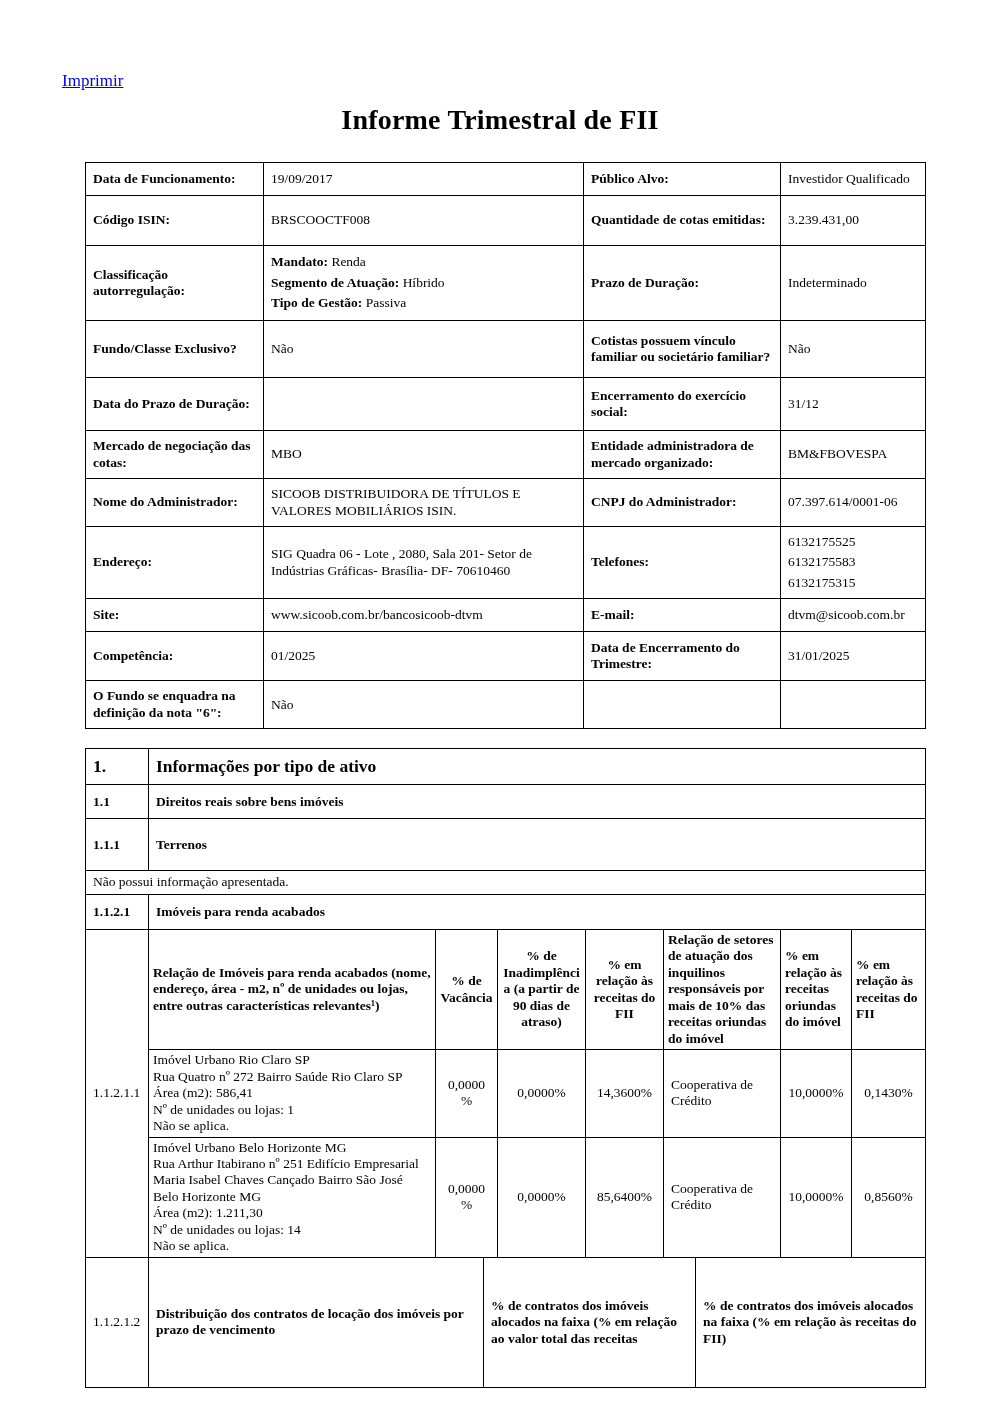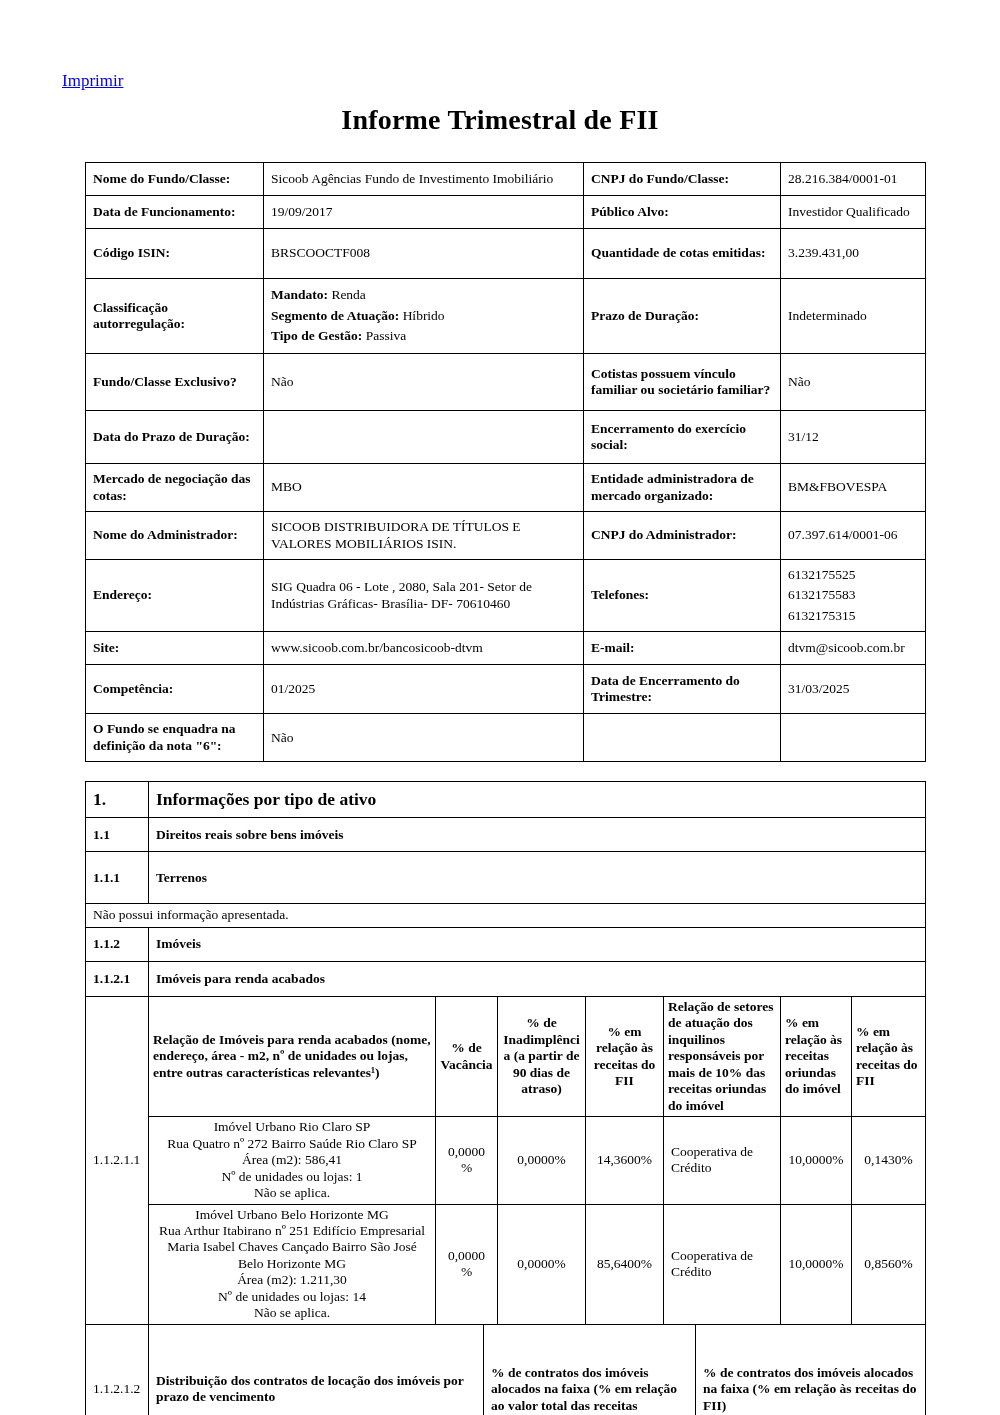--- a/index.html
+++ b/index.html
@@ -36,21 +36,21 @@
   td.num { font-weight: bold; }
   .t-sec tr.hdr td { vertical-align: middle; font-size: 17.5px; font-weight: bold; padding-top: 3px; }
   td.sec-sub { font-weight: bold; }
   td.no-info { font-weight: normal; padding-left: 68px; font-size: 13px; }
 
   .t-prop { margin-top: -1px; }
   .t-prop td { font-size: 12.8px; }
   td.pnum { font-weight: normal; vertical-align: top; font-size: 13px; margin-top: 42px; }
   .t-prop td.ph { font-weight: bold; text-align: center; vertical-align: middle; padding: 2px 4px; }
   .t-prop td.ph.left { text-align: left; }
-  .t-prop td.pd { vertical-align: top; text-align: center; padding: 2px 4px; }
+  .t-prop td.pd { vertical-align: top; text-align: left; padding: 2px 4px; }
   .t-prop td.pn { text-align: center; vertical-align: middle; }
   .t-prop td.ps { text-align: left; vertical-align: middle; }
 
   .t-contracts { margin-top: -1px; }
   .t-contracts td { vertical-align: top; font-weight: bold; font-size: 13px; padding: 4px 6px; }
   .t-contracts td.pnum { font-weight: normal; }
 </style>
 </head>
 <body>
 
@@ -61,26 +61,20 @@
 <div class="content">
 
   <table class="tbl t-info">
     <colgroup>
         <col style="width:178px">
         <col style="width:320px">
         <col style="width:197px">
         <col style="width:145px">
       </colgroup>
     <tbody>
-        <tr style="height:33px">
-      <td class="lbl">Nome do Fundo/Classe:</td>
-      <td>Sicoob Agências Fundo de Investimento Imobiliário</td>
-      <td class="lbl">CNPJ do Fundo/Classe:</td>
-      <td>28.216.384/0001-01</td>
-    </tr>
     <tr style="height:33px">
       <td class="lbl">Data de Funcionamento:</td>
       <td>19/09/2017</td>
       <td class="lbl">Público Alvo:</td>
       <td>Investidor Qualificado</td>
     </tr>
     <tr style="height:50px">
       <td class="lbl">Código ISIN:</td>
       <td>BRSCOOCTF008</td>
       <td class="lbl">Quantidade de cotas emitidas:</td>
@@ -133,21 +127,21 @@
     <tr style="height:33px">
       <td class="lbl">Site:</td>
       <td>www.sicoob.com.br/bancosicoob-dtvm</td>
       <td class="lbl">E-mail:</td>
       <td>dtvm@sicoob.com.br</td>
     </tr>
     <tr style="height:49px">
       <td class="lbl">Competência:</td>
       <td>01/2025</td>
       <td class="lbl">Data de Encerramento do Trimestre:</td>
-      <td>31/03/2025</td>
+      <td>31/01/2025</td>
     </tr>
     <tr style="height:48px">
       <td class="lbl">O Fundo se enquadra na definição da nota "6":</td>
       <td>Não</td>
       <td class="lbl"></td>
       <td></td>
     </tr>
   </tbody>
     </table>
 
@@ -164,24 +158,20 @@
     <tr style="height:34px">
       <td class="num">1.1</td>
       <td class="sec-sub">Direitos reais sobre bens imóveis</td>
     </tr>
     <tr style="height:52px">
       <td class="num">1.1.1</td>
       <td class="sec-sub">Terrenos</td>
     </tr>
     <tr style="height:21px">
       <td class="no-info" colspan="2">Não possui informação apresentada.</td>
-    </tr>
-    <tr style="height:34px">
-      <td class="num">1.1.2</td>
-      <td class="sec-sub">Imóveis</td>
     </tr>
     <tr style="height:35px">
       <td class="num">1.1.2.1</td>
       <td class="sec-sub">Imóveis para renda acabados</td>
     </tr>
   </tbody>
     </table>
 
   <table class="tbl t-prop">
     <colgroup>

